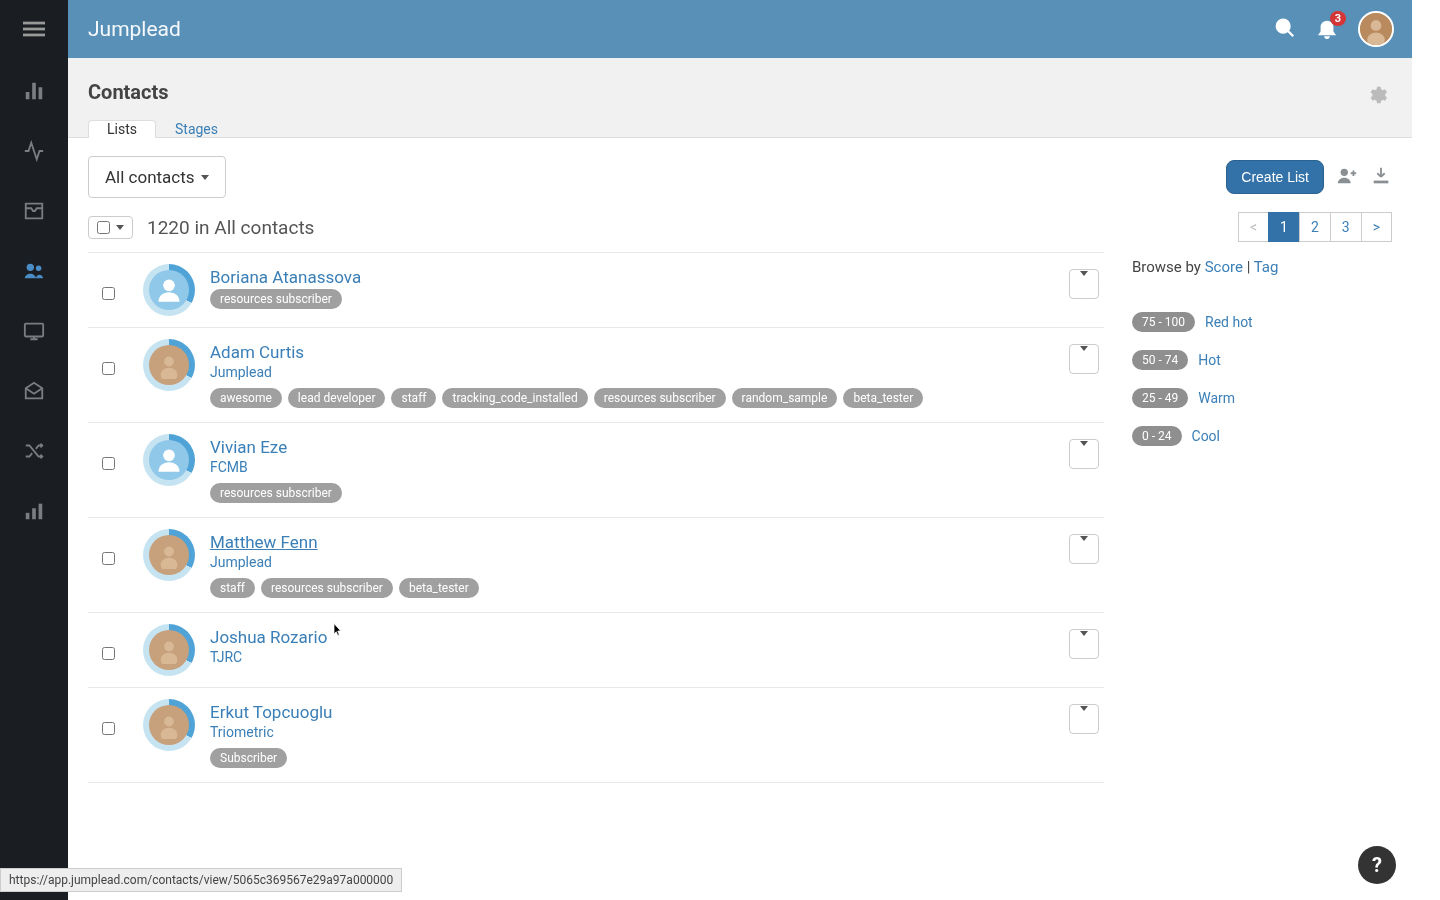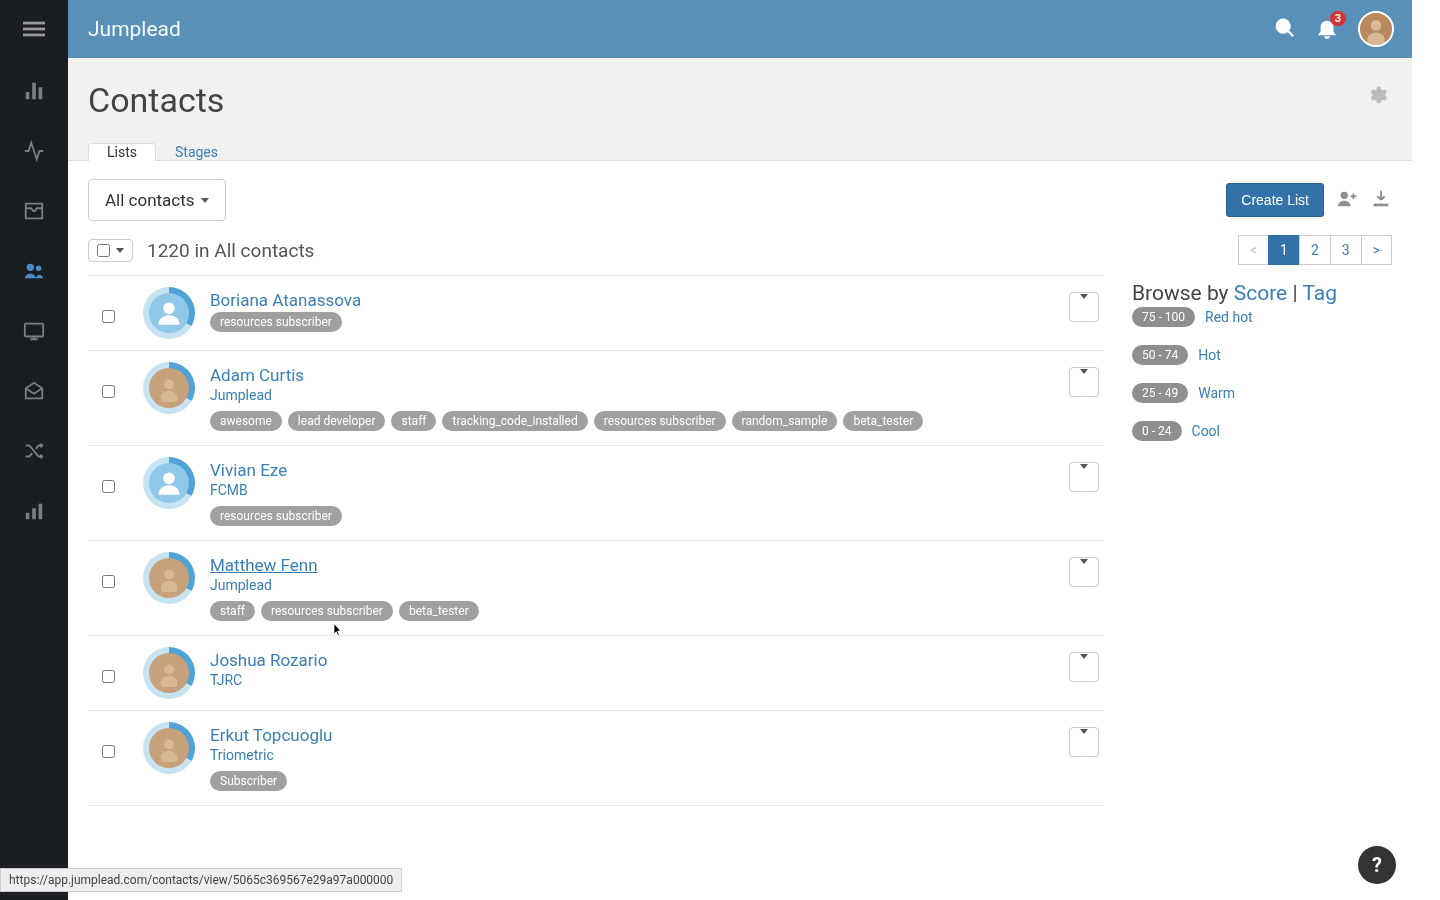--- a/index.html
+++ b/index.html
@@ -18,33 +18,33 @@
 .topbar { height: 58px; background: #5890b8; display: flex; align-items: center; padding: 0 18px 0 20px; color: #fff; }
 .brand { font-size: 21px; font-weight: 400; color: #fff; opacity: 0.95; }
 .topbar-right { margin-left: auto; display: flex; align-items: center; gap: 20px; }
 .topbar-right svg { width: 22px; height: 22px; fill: #fff; cursor: pointer; }
 .bell-wrap { position: relative; }
 .bell-wrap .badge { position: absolute; top: -6px; right: -8px; background: #d43636; color: #fff; font-size: 11px; font-weight: bold; border-radius: 8px; padding: 1px 5px; }
 .avatar-top { width: 36px; height: 36px; border-radius: 50%; background: #b88a5e; border: 2px solid #fff; display: flex; align-items: center; justify-content: center; overflow: hidden; }
 .avatar-top svg { width: 36px; height: 36px; }
 
 .page-header { background: #f1f1f1; border-bottom: 1px solid #ddd; padding: 22px 20px 0 20px; position: relative; }
-.page-title { font-size: 34px; font-weight: 400; color: #444; margin-bottom: 23px; }
+.page-title { font-size: 20px; font-weight: 700; color: #444; margin-bottom: 16px; }
 .gear-icon { position: absolute; top: 26px; right: 24px; color: #bbb; cursor: pointer; }
 .tabs { display: flex; gap: 0; }
 .tab { padding: 0 18px; cursor: pointer; color: #3a7fb7; border: 1px solid transparent; border-bottom: none; background: transparent; }
 .tab.active { background: #fff; border-color: #ddd; border-radius: 4px 4px 0 0; color: #333; margin-bottom: -1px; }
 
 .page-body { flex: 1; background: #fff; padding: 18px 20px; overflow: auto; position: relative; }
 
 .toolbar { display: flex; align-items: center; justify-content: space-between; margin-bottom: 14px; }
 .filter-btn { border: 1px solid #ccc; border-radius: 4px; padding: 10px 16px; background: #fff; cursor: pointer; font-size: 17px; display: flex; align-items: center; gap: 6px; }
 .filter-btn .caret { width: 0; height: 0; border-left: 4px solid transparent; border-right: 4px solid transparent; border-top: 5px solid #555; }
 .toolbar-right { display: flex; align-items: center; gap: 12px; }
-.btn-primary { background: #3272a8; color: #fff; border: 1px solid #2a6290; border-radius: 3px; padding: 8px 14px; cursor: pointer; font-size: 14px; }
+.btn-primary { background: #3272a8; color: #fff; border: 1px solid #2a6290; border-radius: 8px; padding: 8px 14px; cursor: pointer; font-size: 14px; }
 .icon-btn { color: #8a8f93; cursor: pointer; }
 .icon-btn svg { width: 22px; height: 22px; }
 
 .list-header { display: flex; justify-content: space-between; margin-bottom: 10px; }
 .list-header-left { display: flex; align-items: center; gap: 14px; }
 .select-all { border: 1px solid #ccc; border-radius: 4px; padding: 4px 8px; display: flex; align-items: center; gap: 6px; cursor: pointer; }
 .select-all input { margin: 0; }
 .select-all .caret { width: 0; height: 0; border-left: 4px solid transparent; border-right: 4px solid transparent; border-top: 5px solid #555; }
 .count-text { font-size: 19px; color: #555; }
 
@@ -70,21 +70,21 @@
 .contact-info { flex: 1; }
 .contact-name { color: #3a7fb7; font-size: 17px; margin-bottom: 2px; cursor: pointer; }
 .contact-name.hover-link { text-decoration: underline; }
 .contact-company { color: #3a7fb7; font-size: 14px; margin-bottom: 8px; cursor: pointer; }
 .tags { display: flex; flex-wrap: wrap; gap: 6px; }
 .tag-chip { background: #a0a0a0; color: #fff; font-size: 12px; padding: 3px 10px; border-radius: 12px; cursor: pointer; white-space: nowrap; }
 .row-actions { width: 40px; display: flex; justify-content: center; padding-top: 2px; }
 .row-dropdown { border: 1px solid #ccc; border-radius: 4px; padding: 6px 10px; cursor: pointer; }
 .row-dropdown .caret { width: 0; height: 0; border-left: 4px solid transparent; border-right: 4px solid transparent; border-top: 5px solid #555; }
 
-.browse-label { font-size: 21px; color: #444; margin-bottom: 2px; }
+.browse-label { font-size: 15px; color: #444; margin-bottom: 36px; }
 .browse-label a { color: #3a7fb7; cursor: pointer; }
 .score-row { display: flex; align-items: center; gap: 10px; margin-bottom: 18px; }
 .score-pill { background: #8f8f8f; color: #fff; font-size: 12px; padding: 3px 10px; border-radius: 12px; }
 .score-label { color: #3a7fb7; cursor: pointer; }
 
 .status-bar { position: absolute; bottom: 8px; left: 0; background: #eee; border: 1px solid #ccc; padding: 4px 8px; font-size: 12px; color: #444; }
 
 .help-fab { position: absolute; bottom: 16px; right: 16px; width: 38px; height: 38px; border-radius: 50%; background: #333; color: #fff; display: flex; align-items: center; justify-content: center; font-size: 20px; font-weight: bold; cursor: pointer; }
 
 .cursor-overlay { position: absolute; pointer-events: none; }

